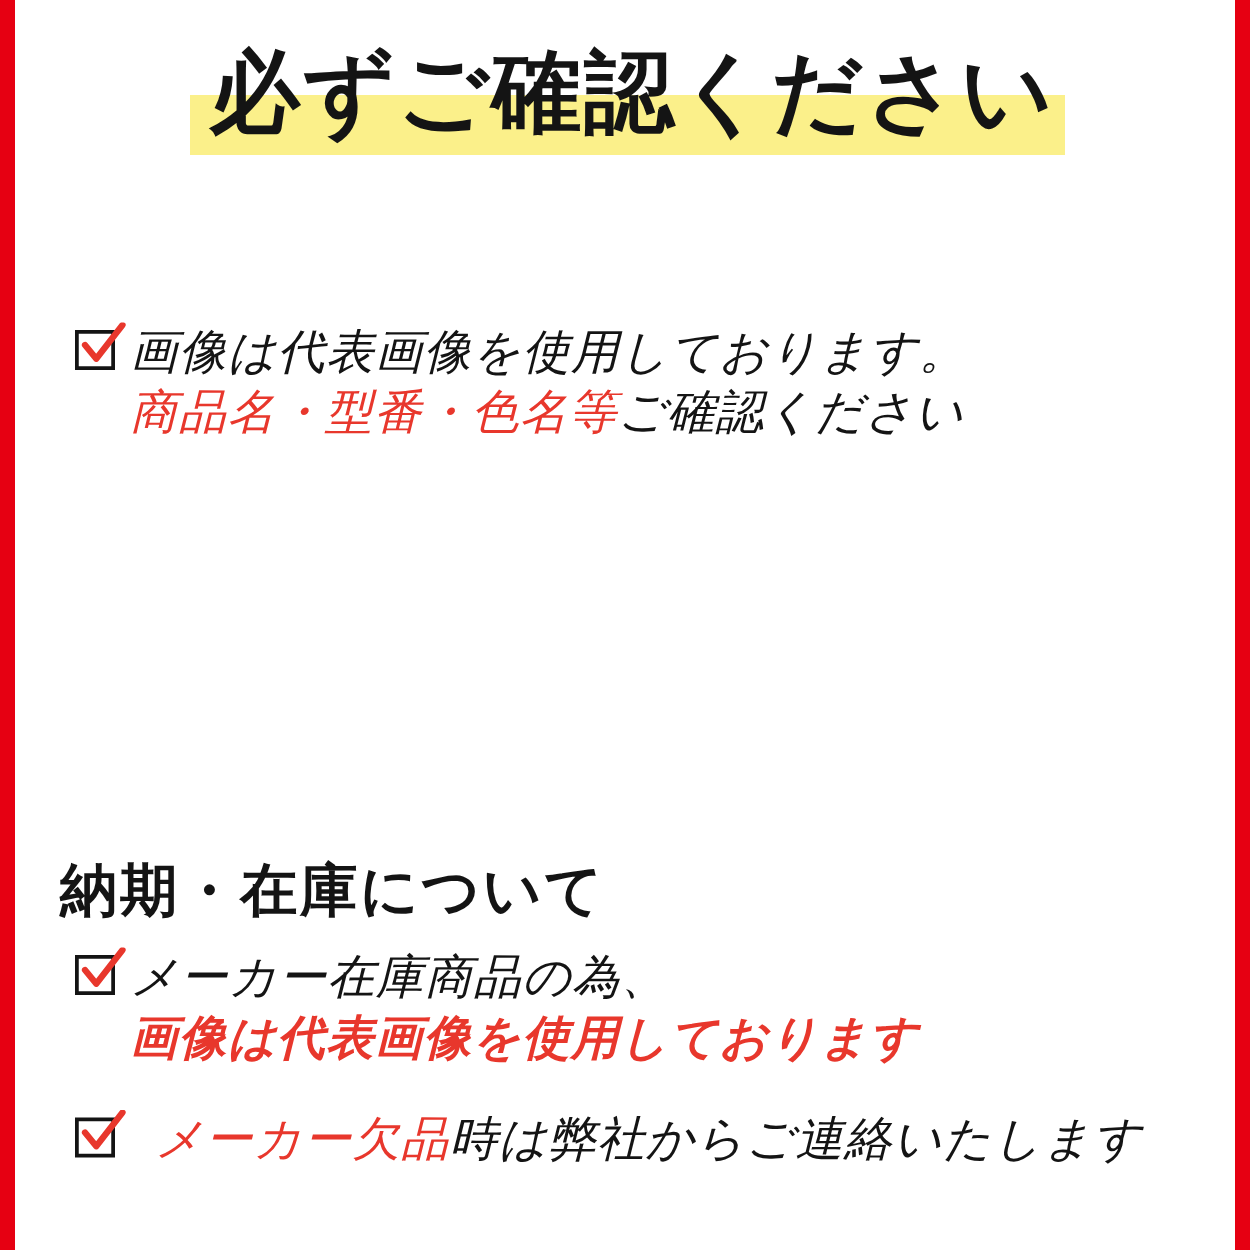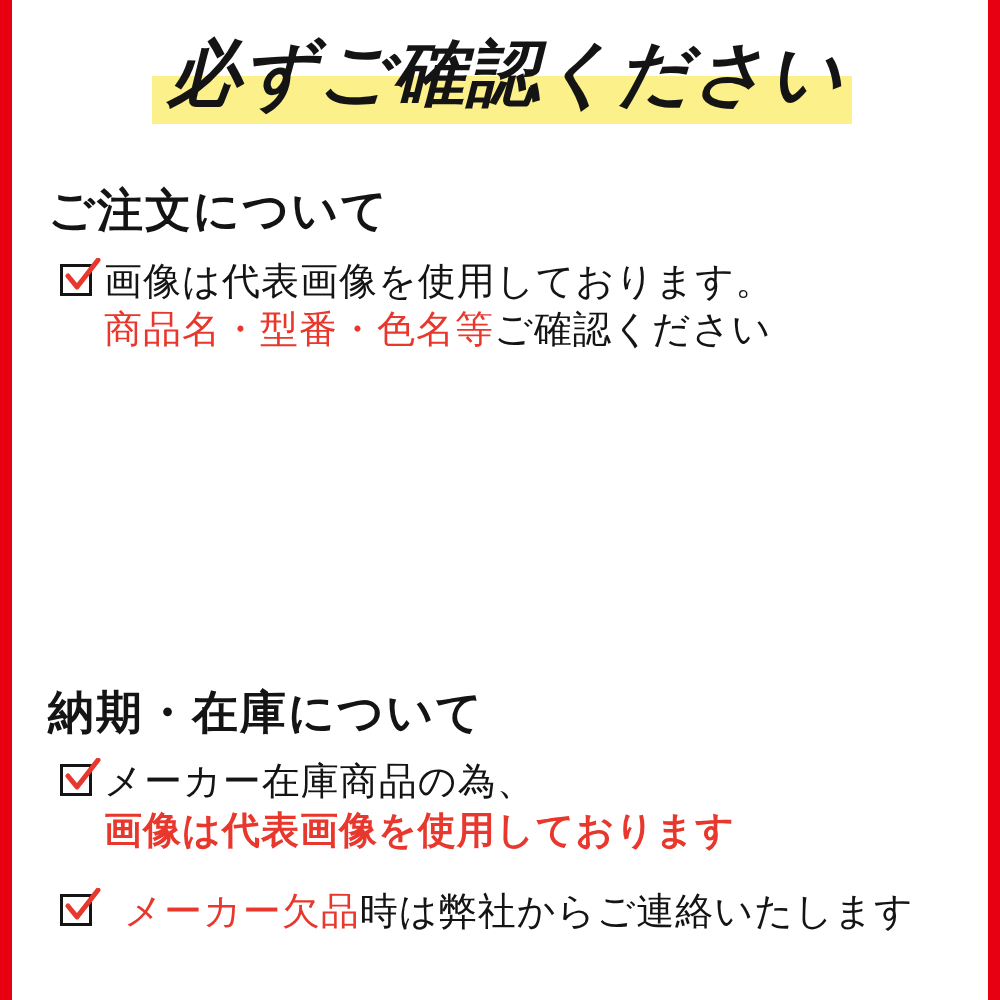--- a/index.html
+++ b/index.html
@@ -41,21 +41,20 @@
     height: 1000px;
   }
 
   
   .title-wrap {
     position: absolute;
     left: 0;
     top: 30px;
     width: 988px;
     text-align: center;
-    font-style: italic;
   }
   .title-hl {
     position: absolute;
     left: 140px;
     top: 46px;
     width: 700px;
     height: 48px;
     background: #fbf08a;
   }
   .title-text {
@@ -112,20 +111,21 @@
   .lines {
     display: block;
   }
   .line {
     font-size: 38px;
     line-height: 1.25;
     color: #141414;
     letter-spacing: 1px;
     white-space: nowrap;
     font-family: "DejaVu Serif", "Liberation Serif", serif;
+    font-style: italic;
   }
   .line.red,
   .seg.red {
     color: #e8372c;
   }
   .seg {
     display: inline;
   }
   .line.small {
     font-size: 25px;
@@ -144,21 +144,20 @@
   <div class="side-bar left"></div>
   <div class="side-bar right"></div>
 
   <div class="content">
 
     <div class="title-wrap">
       <div class="title-hl"></div>
       <span class="title-text">必ずご確認ください</span>
     </div>
 
-    <div class="section-heading" style="left:36px; top:180px;">ご注文について</div>
 
     <div class="check-row" style="left:48px; top:258px;">
       <span class="check-box">
         <span class="box"></span>
         <svg viewBox="0 0 40 40" aria-hidden="true">
             <path d="M6 18 L15 29 L36 2" fill="none" stroke="#e8372c" stroke-width="5" stroke-linecap="round" stroke-linejoin="round"></path>
           </svg>
       </span>
       <span class="lines">
         <span class="line"><span class="seg">画像は代表画像を使用しております。</span></span>

